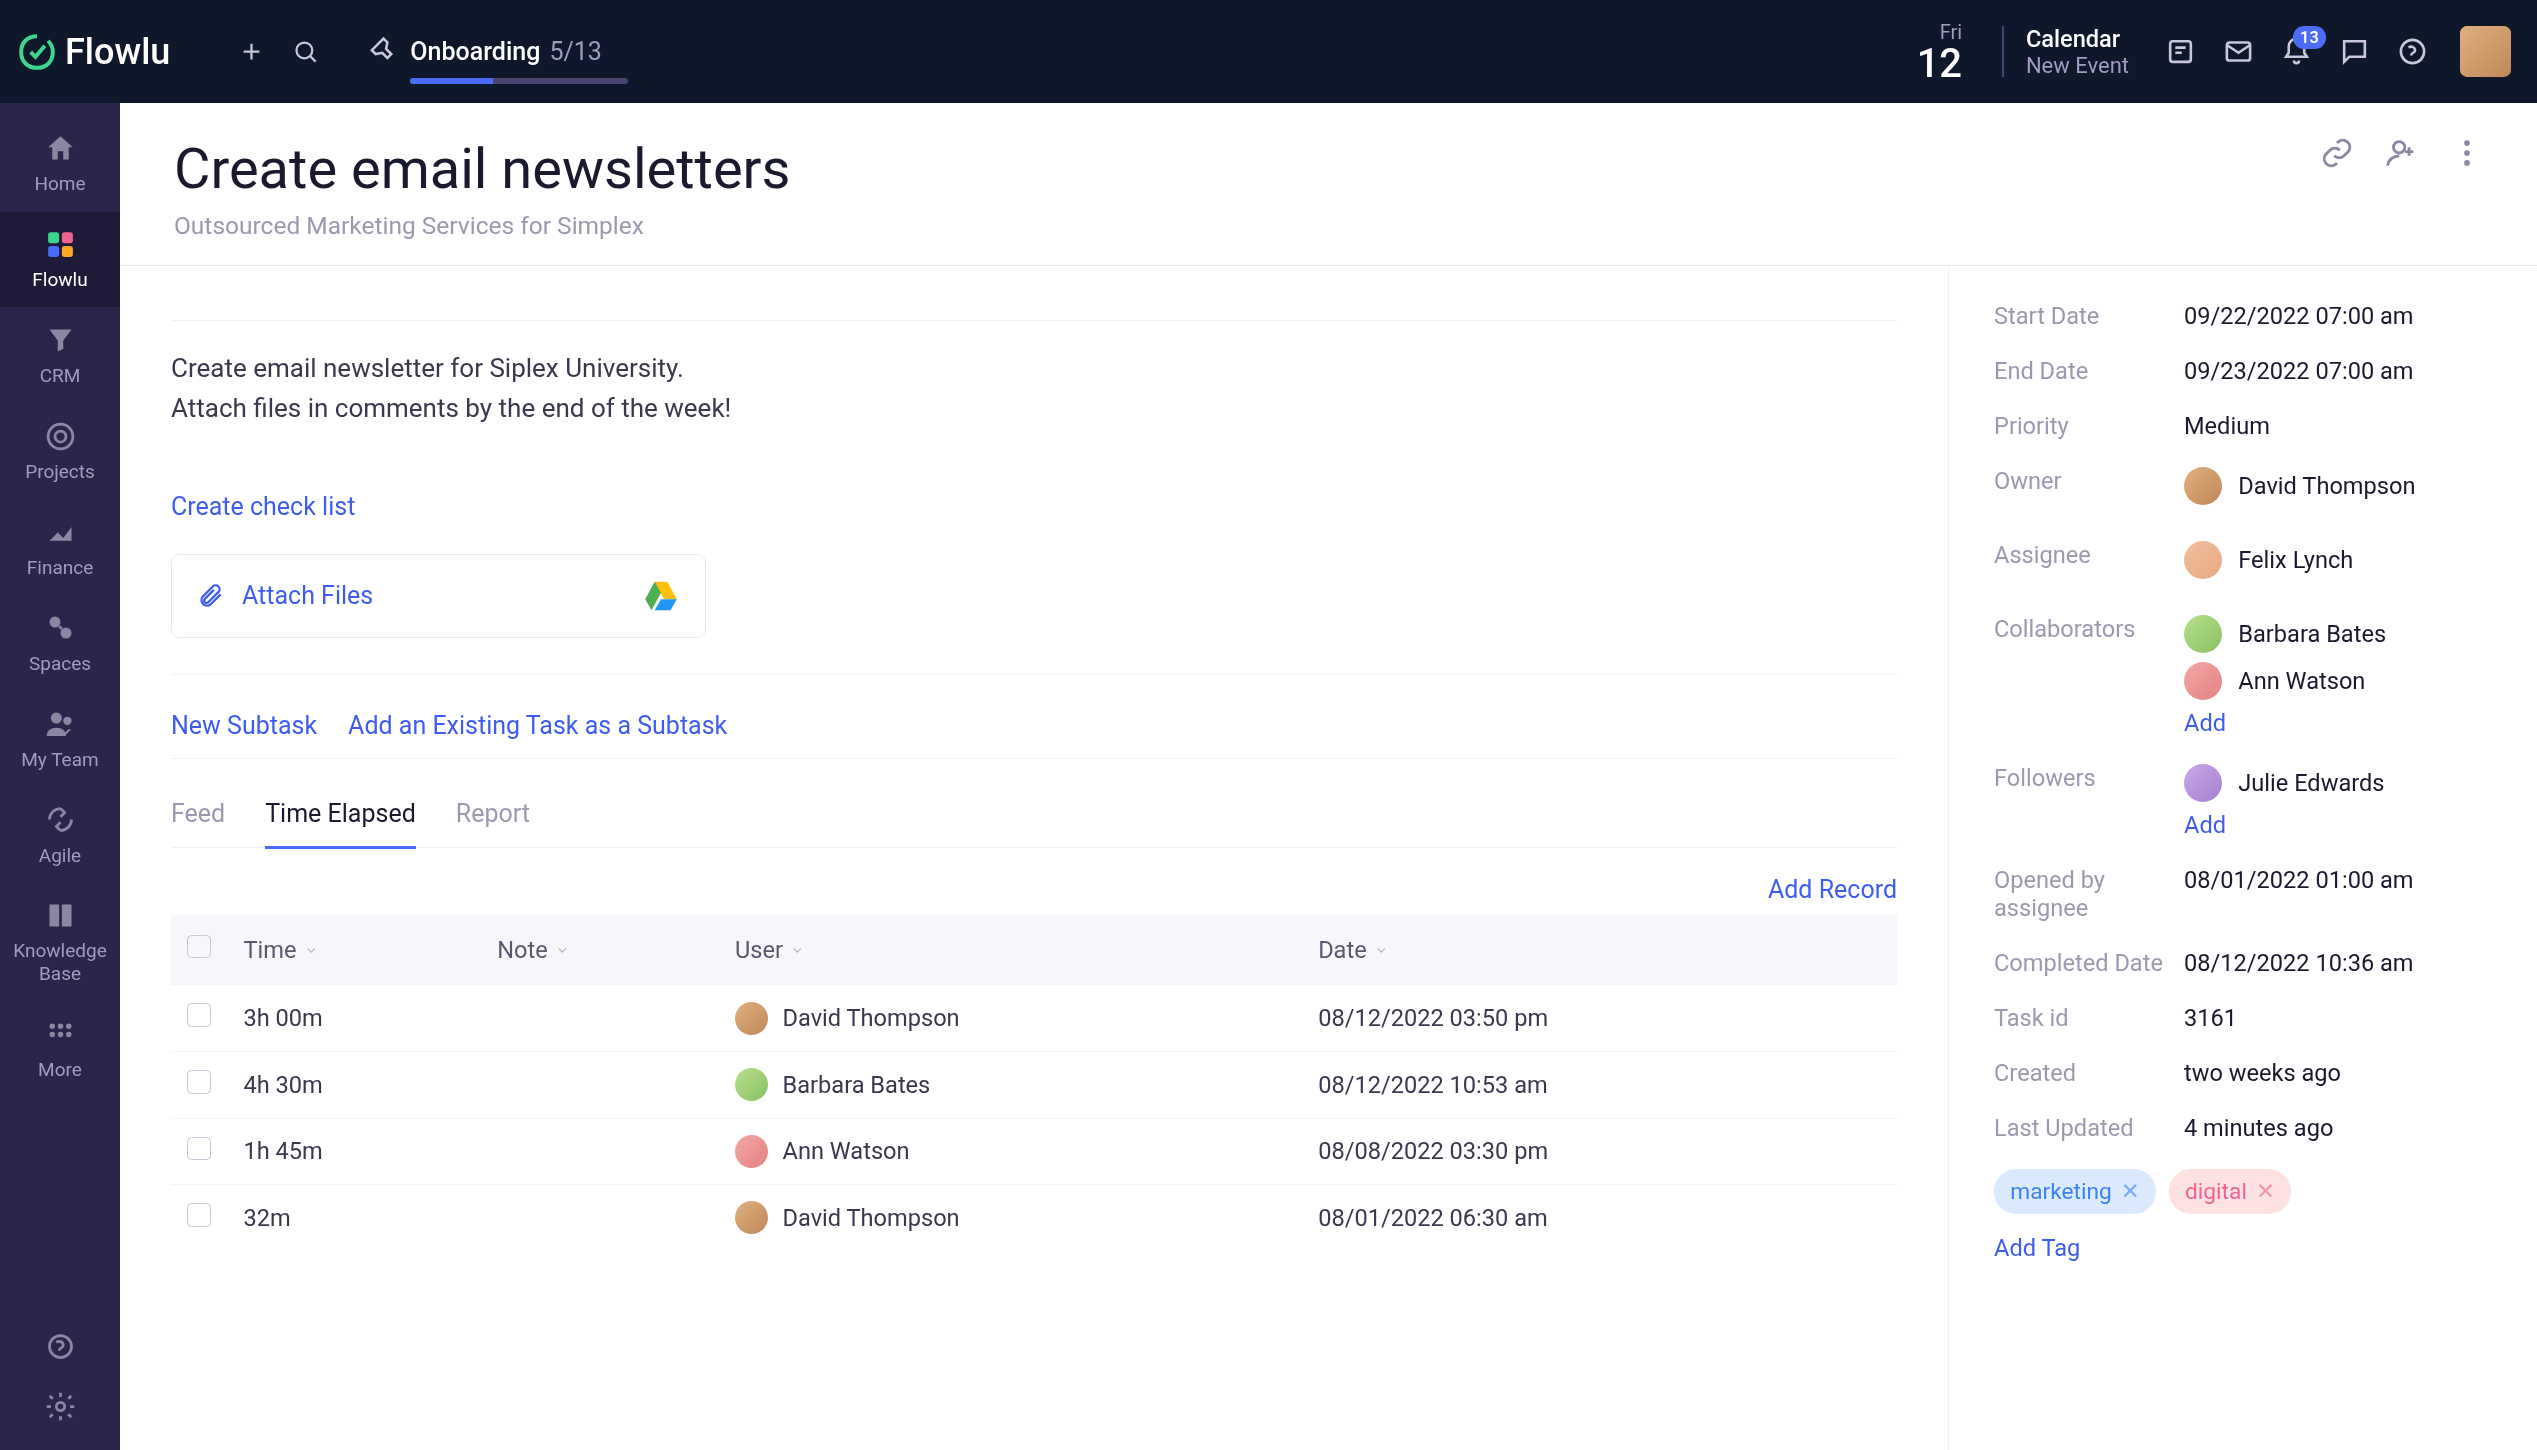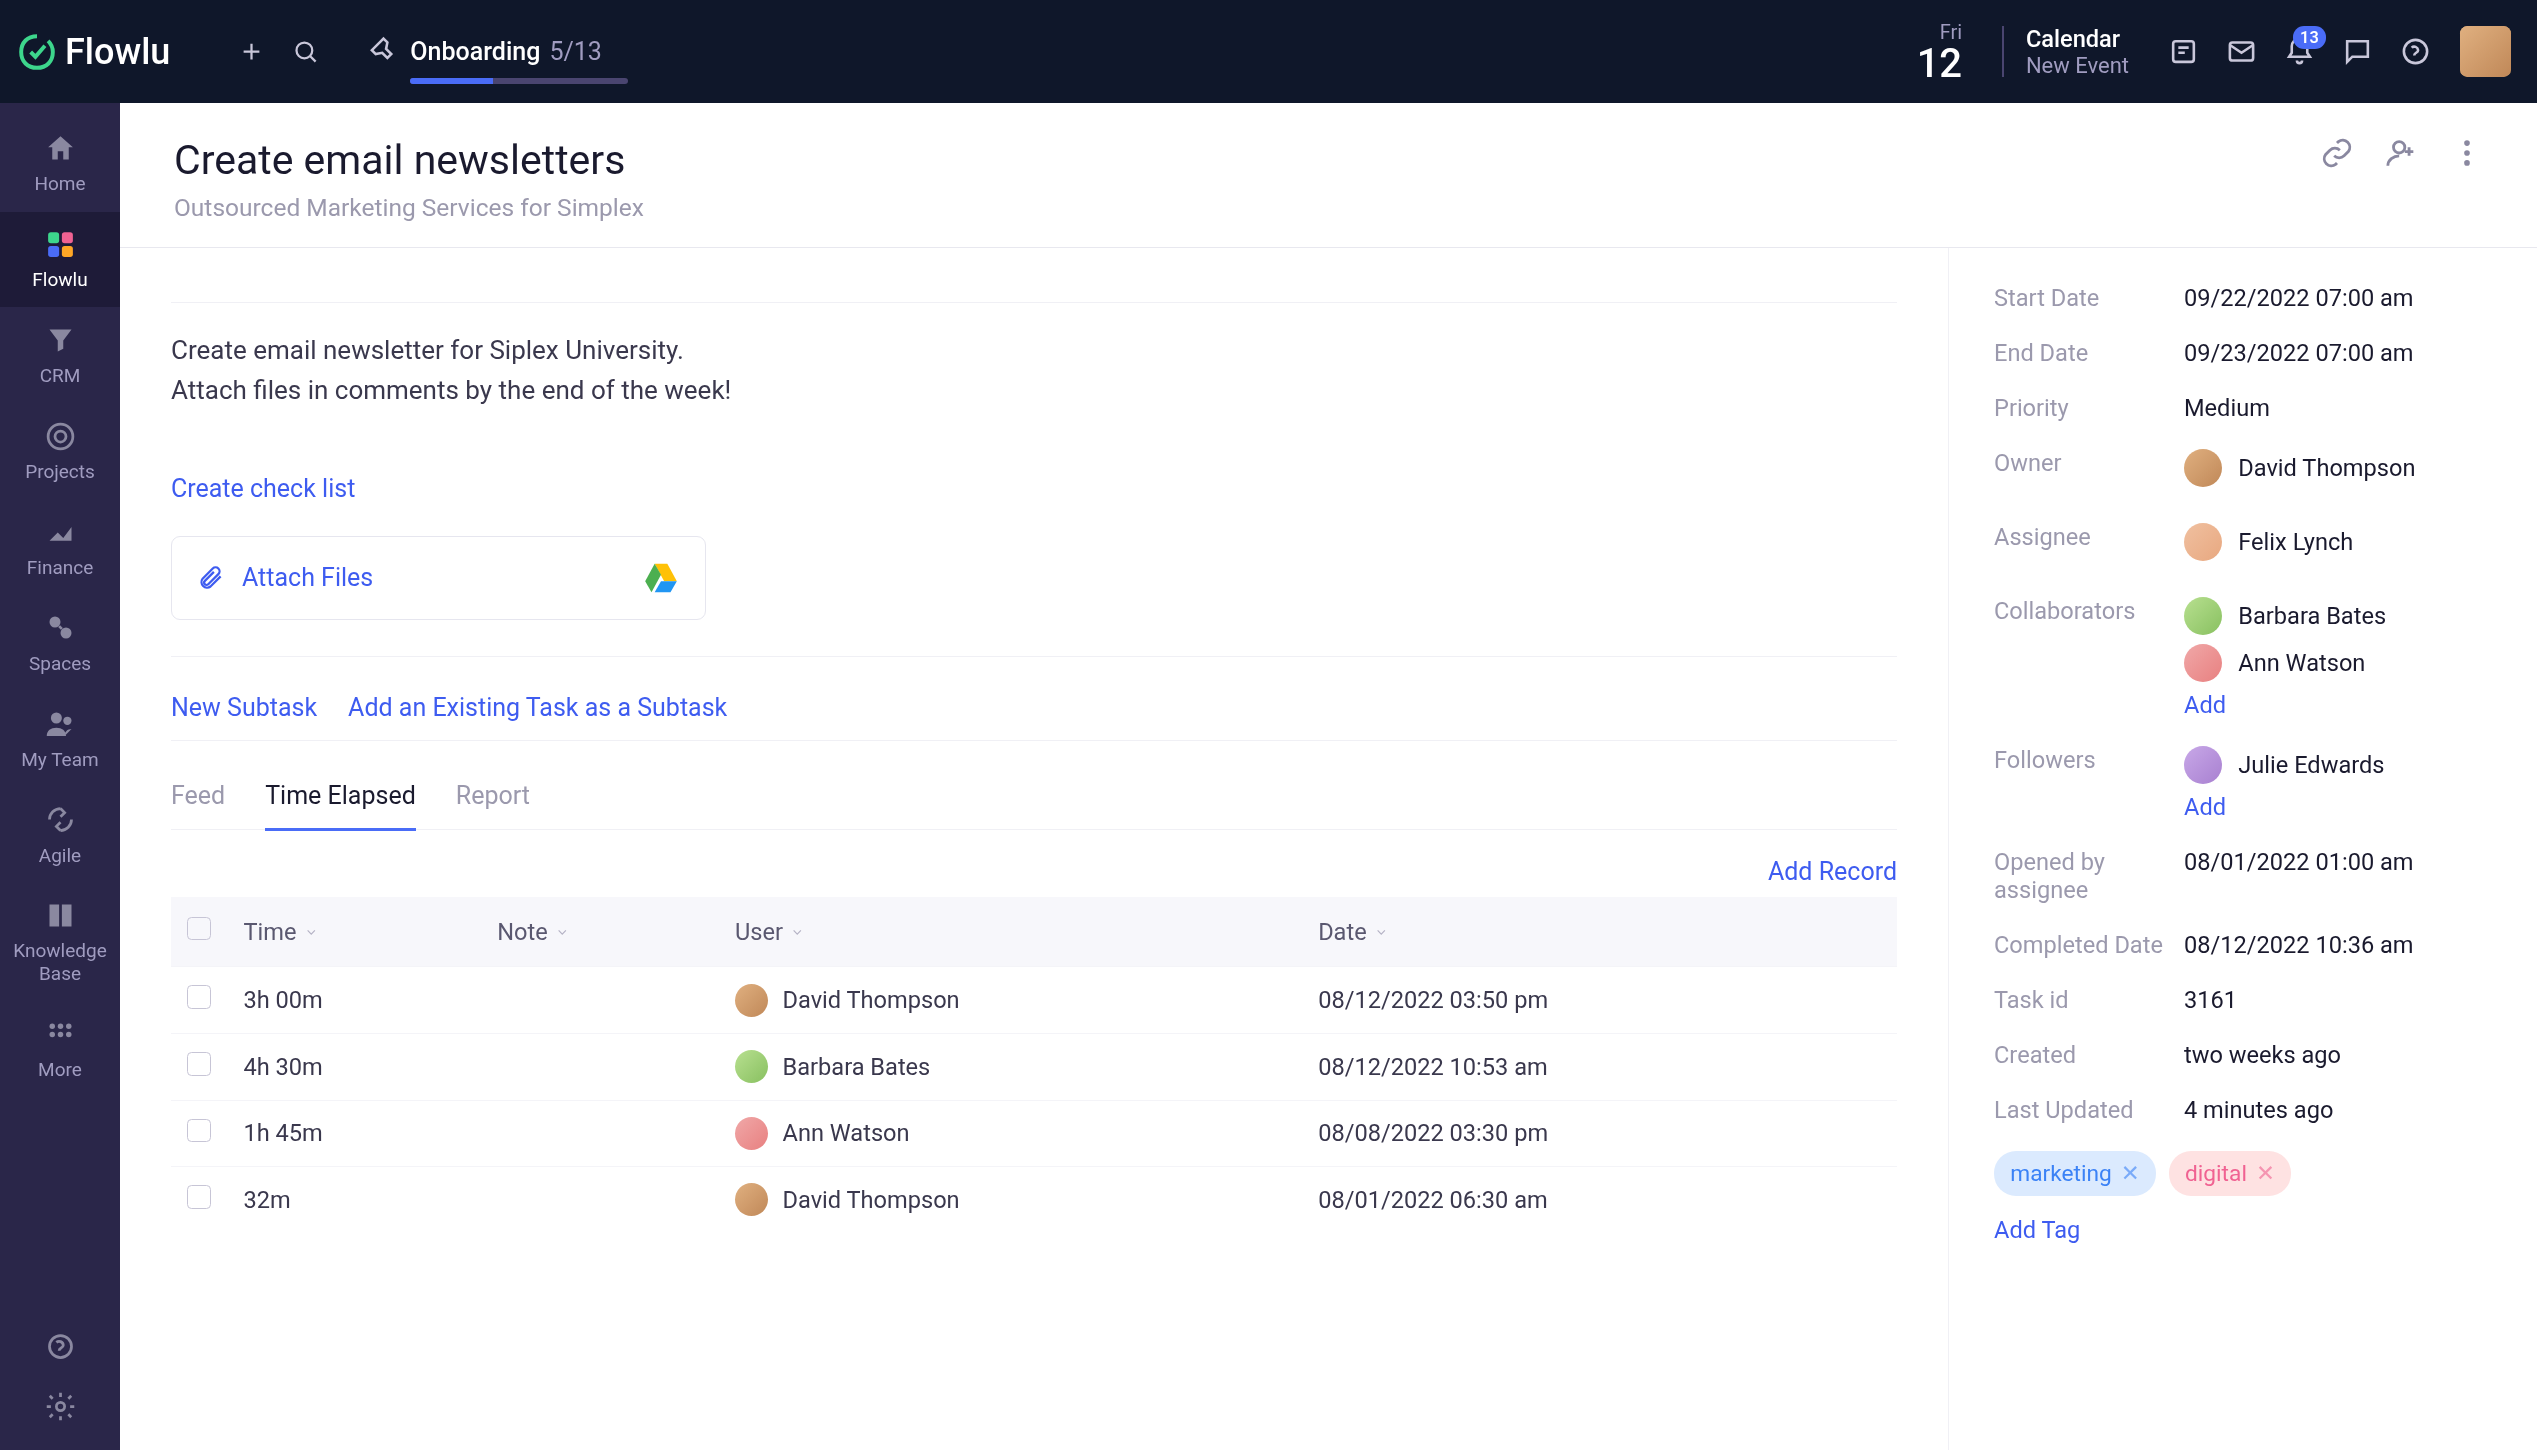--- a/index.html
+++ b/index.html
@@ -18,33 +18,33 @@
     .onb-wrap { position:relative; }
     .spacer { flex:1;}
     .date-block { text-align:right; margin-right:18px;}
     .date-day { color:#a09cc0; font-size:20px;}
     .date-num { color:#fff; font-size:40px; font-weight:500; line-height:1;}
     .vdiv { width:1.8px; height:51px; background:#4a4570; margin:0 22px;}
     .cal-block { }
     .cal-title { font-size:23.6px; font-weight:500;}
     .cal-sub { color:#a09cc0; font-size:22px;}
     .tb-icons { display:flex; gap:22px; margin-left:36px; align-items:center;}
-    .tb-ic { width:36px; height:36px; color:#c9c7da; position:relative; cursor:pointer; display:flex; align-items:center; justify-content:center;}
+    .tb-ic { width:36px; height:36px; color:#c9c7da; position:relative; cursor:pointer; display:flex; align-items:center; }
     .badge { position:absolute; top:-7.3px; right:-9px; background:#4a6cf7; color:#fff; font-size:16.3px; border-radius:11px; padding:1.8px 7.3px; font-weight:600;}
     .avatar-top { width:51px; height:51px; border-radius:7.3px; background:linear-gradient(135deg,#d4a574,#a67c52); margin-left:27px; overflow:hidden;}
     .body { display:flex; flex:1; overflow:hidden;}
     .leftnav { width:120px; background:#2a2649; display:flex; flex-direction:column; align-items:center; padding-top:12.7px;}
     .nav-item { width:100%; display:flex; flex-direction:column; align-items:center; gap:7.3px; padding:16.3px 0; color:#a09cc0; font-size:19px; cursor:pointer;}
     .nav-item.active { background:#1e1b38; color:#fff;}
     .nav-item .ni-icon { width:33px; height:33px;}
     .nav-item.active .ni-icon { filter:none;}
     .nav-bottom { margin-top:auto; padding-bottom:27px; display:flex; flex-direction:column; gap:27px; align-items:center;}
     .main { flex:1; display:flex; flex-direction:column; overflow:auto;}
     .page-head { padding:33px 54px 25px; border-bottom:0.9px solid #e8e8ef; display:flex; align-items:flex-start;}
-    .page-title { font-size:41px; font-weight:400; color:#1a1a2e;}
+    .page-title { font-size:56px; font-weight:400; color:#1a1a2e;}
     .page-sub { font-size:24.5px; color:#9b99ad; margin-top:9px;}
     .head-actions { margin-left:auto; display:flex; gap:31px; color:#8a88a0;}
     .head-ic { width:34px; height:34px; cursor:pointer;}
     .content { display:flex; flex:1;}
     .left-col { flex:1; padding:36px 51px; border-right:1.8px solid #f0f0f5;}
     .right-col { width:589px; padding:36px 45px;}
     .status-row { display:flex; align-items:center; margin-bottom:31px;}
     .status-drop { display:flex; align-items:center; gap:16.3px; border:1.8px solid #7aa5e8; border-radius:7.3px; padding:12.7px 18px; min-width:272px; cursor:pointer;}
     .sd-check { width:25px; height:25px; border:2.7px solid #5a5870; border-radius:5.4px;}
     .sd-label { font-size:25px; color:#3a384d; flex:1;}

